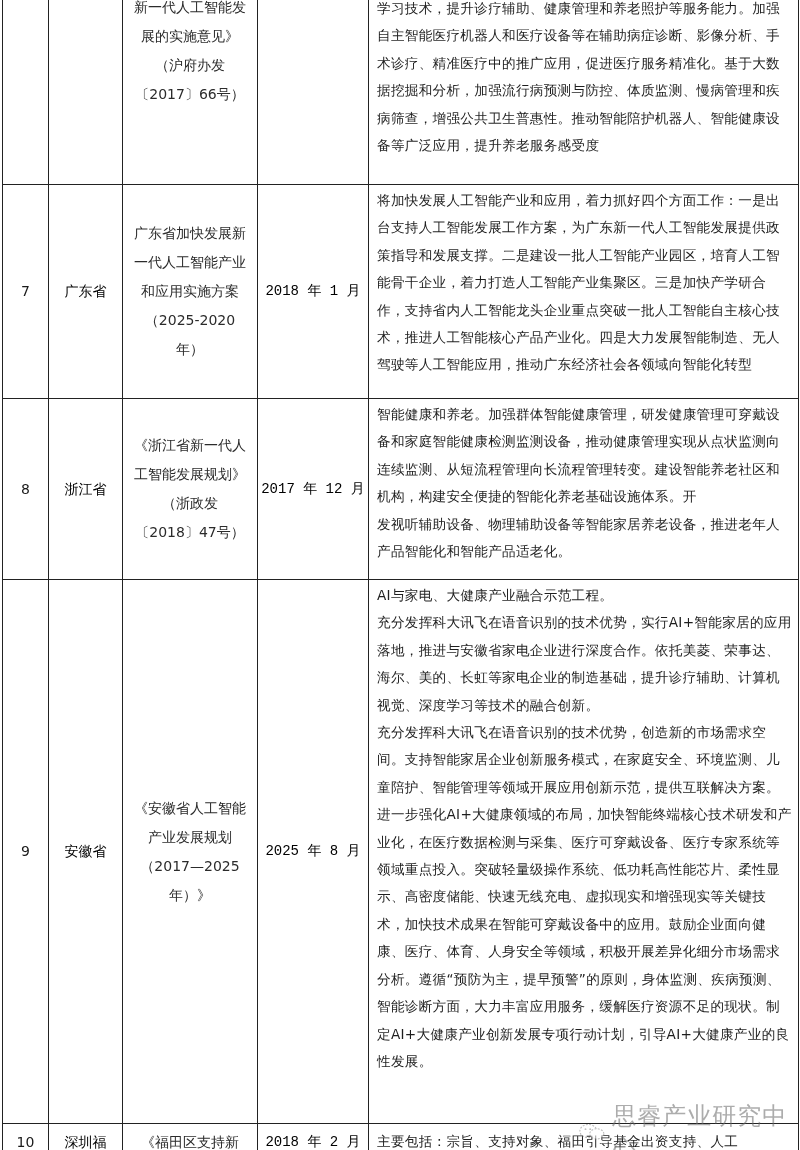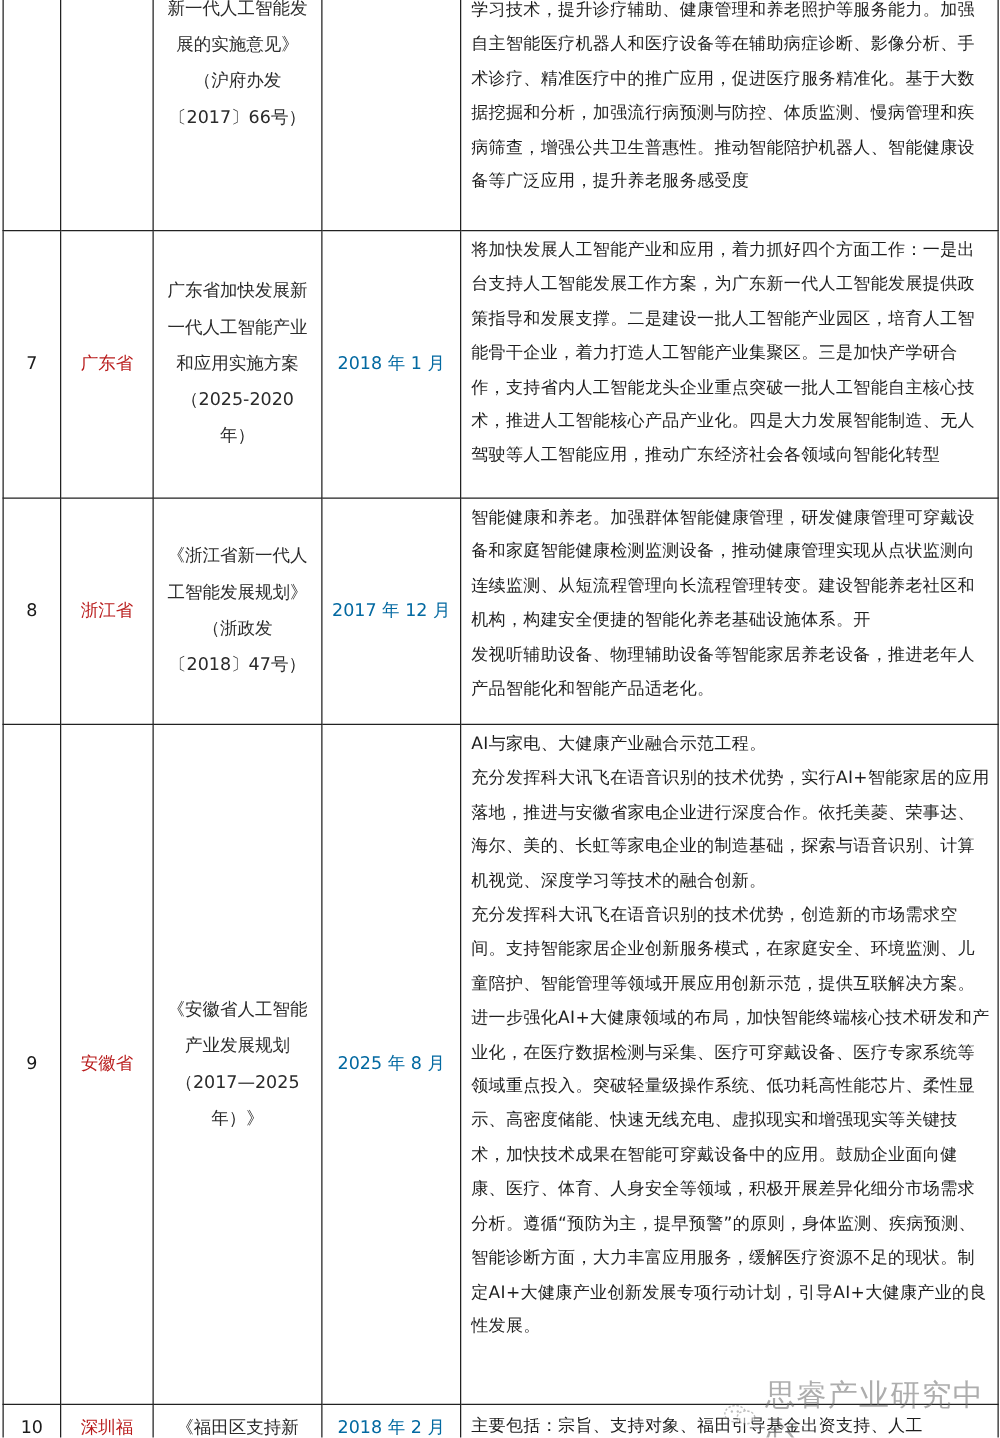--- a/index.html
+++ b/index.html
@@ -38,22 +38,22 @@
     col.c-no { width: 46px; }
     col.c-region { width: 74px; }
     col.c-policy { width: 135px; }
     col.c-date { width: 111px; }
     col.c-content { width: 430px; }
     td.policy {
       padding: 0 8px;
       line-height: 29px;
       color: #2b2b2b;
     }
-    td.region { color: #b91c1c; }
-    td.date { color: #0369a1; }
+    td.region { color: #000000; }
+    td.date { color: #000000; font-family: Liberation Mono, monospace; }
     td.content {
       text-align: left;
       vertical-align: top;
       padding: 2px 6px 0 8px;
       font-size: 13.6px;
       line-height: 27.4px;
       color: #1e1e1e;
       letter-spacing: 0.3px;
     }
     td.content .para {
@@ -130,21 +130,21 @@
           <span class="para">发视听辅助设备、物理辅助设备等智能家居养老设备，推进老年人产品智能化和智能产品适老化。</span>
         </td>
       </tr>
       <tr class="row-9">
         <td>9</td>
         <td class="region">安徽省</td>
         <td class="policy">《安徽省人工智能产业发展规划（2017—2025年）》</td>
         <td class="date">2025 年 8 月</td>
         <td class="content">
           <span class="para">AI与家电、大健康产业融合示范工程。</span>
-          <span class="para">充分发挥科大讯飞在语音识别的技术优势，实行AI+智能家居的应用落地，推进与安徽省家电企业进行深度合作。依托美菱、荣事达、海尔、美的、长虹等家电企业的制造基础，探索与语音识别、计算机视觉、深度学习等技术的融合创新。</span>
+          <span class="para">充分发挥科大讯飞在语音识别的技术优势，实行AI+智能家居的应用落地，推进与安徽省家电企业进行深度合作。依托美菱、荣事达、海尔、美的、长虹等家电企业的制造基础，提升诊疗辅助、计算机视觉、深度学习等技术的融合创新。</span>
           <span class="para">充分发挥科大讯飞在语音识别的技术优势，创造新的市场需求空间。支持智能家居企业创新服务模式，在家庭安全、环境监测、儿童陪护、智能管理等领域开展应用创新示范，提供互联解决方案。</span>
           <span class="para">进一步强化AI+大健康领域的布局，加快智能终端核心技术研发和产业化，在医疗数据检测与采集、医疗可穿戴设备、医疗专家系统等领域重点投入。突破轻量级操作系统、低功耗高性能芯片、柔性显示、高密度储能、快速无线充电、虚拟现实和增强现实等关键技术，加快技术成果在智能可穿戴设备中的应用。鼓励企业面向健康、医疗、体育、人身安全等领域，积极开展差异化细分市场需求分析。遵循“预防为主，提早预警”的原则，身体监测、疾病预测、智能诊断方面，大力丰富应用服务，缓解医疗资源不足的现状。制定AI+大健康产业创新发展专项行动计划，引导AI+大健康产业的良性发展。</span>
         </td>
       </tr>
       <tr class="row-10">
         <td>10</td>
         <td class="region">深圳福</td>
         <td class="policy">《福田区支持新</td>
         <td class="date">2018 年 2 月</td>
         <td class="content">

